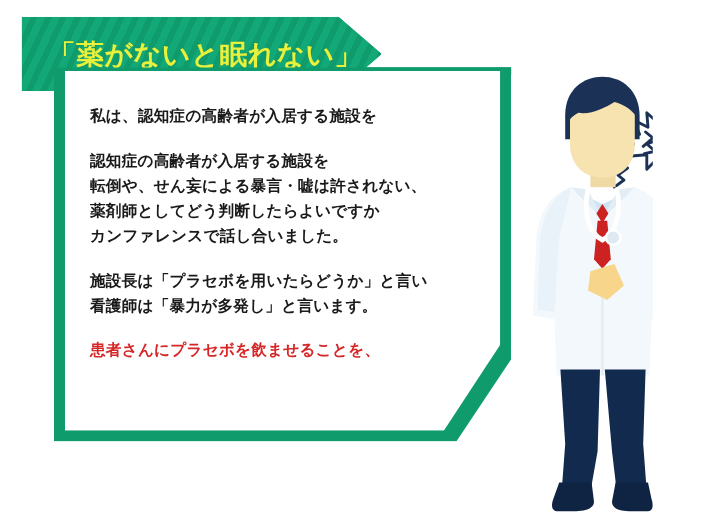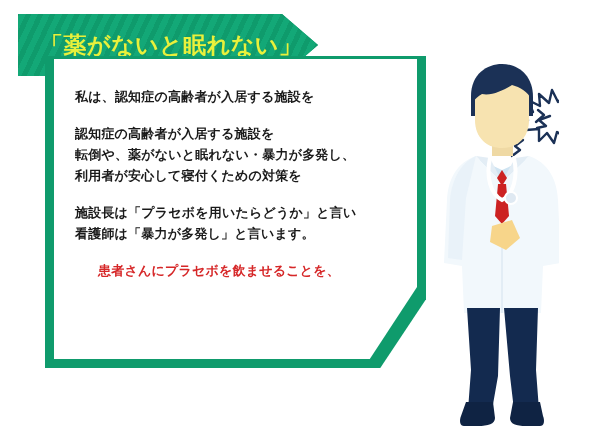--- a/index.html
+++ b/index.html
@@ -4,21 +4,21 @@
 <title>case-slide</title>
 <style>
   html,body{margin:0;padding:0;}
   body{
     width:600px;height:433px;
     background:#ffffff;
     font-family:"Liberation Sans","DejaVu Sans",sans-serif;
     overflow:hidden;
     position:relative;
   }
-  .slide{position:relative;width:544px;height:433px;overflow:hidden;padding-left:15px;}
+  .slide{position:relative;width:544px;height:433px;overflow:hidden;}
 
   
   .banner-wrap{
     position:absolute;left:18px;top:14px;
     width:300px;height:62px;
   }
   .banner{
     position:absolute;inset:0;
     background:
       repeating-linear-gradient(
@@ -63,21 +63,21 @@
     -webkit-clip-path:polygon(0 0, 100% 0, 100% 76%, 87% 100%, 0 100%);
     clip-path:polygon(0 0, 100% 0, 100% 76%, 87% 100%, 0 100%);
   }
 
   
   .copy{
     position:absolute;left:75px;top:86px;
     width:330px;
   }
   .para{margin:0 0 16px 0;}
-  .para:last-child{margin-bottom:0;margin-left:23px;}
+  .para:last-child{margin-bottom:0;}
   .line{
     font-size:13px;
     font-weight:bold;
     line-height:21px;
     color:#1a1a1a;
     white-space:nowrap;
     letter-spacing:0.2px;
   }
   .line.accent{color:#d62728;}
 
@@ -105,22 +105,23 @@
   </div>
 
   <div class="copy">
 
     <div class="para">
       <div class="line">私は、認知症の高齢者が入居する施設を</div>
     </div>
 
     <div class="para">
       <div class="line">認知症の高齢者が入居する施設を</div>
-      <div class="line">転倒や、薬がないと眠れない・暴力が多発し、</div>
-      <div class="line">利用者が安心して寝付くための対策を</div>
+      <div class="line">転倒や、せん妄による暴言・嘘は許されない、</div>
+      <div class="line">薬剤師としてどう判断したらよいですか</div>
+      <div class="line">カンファレンスで話し合いました。</div>
     </div>
 
     <div class="para">
       <div class="line">施設長は「プラセボを用いたらどうか」と言い</div>
       <div class="line">看護師は「暴力が多発し」と言います。</div>
     </div>
 
     <div class="para">
       <div class="line accent">患者さんにプラセボを飲ませることを、</div>
     </div>

